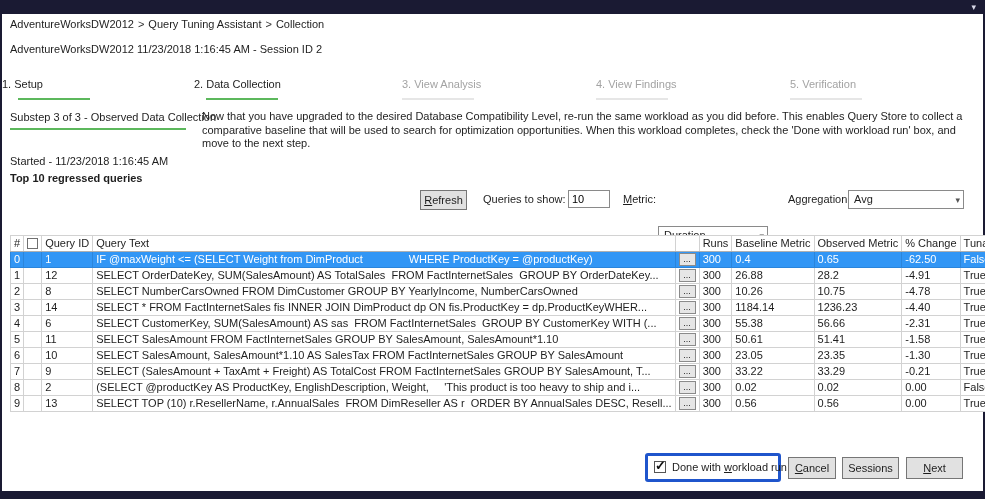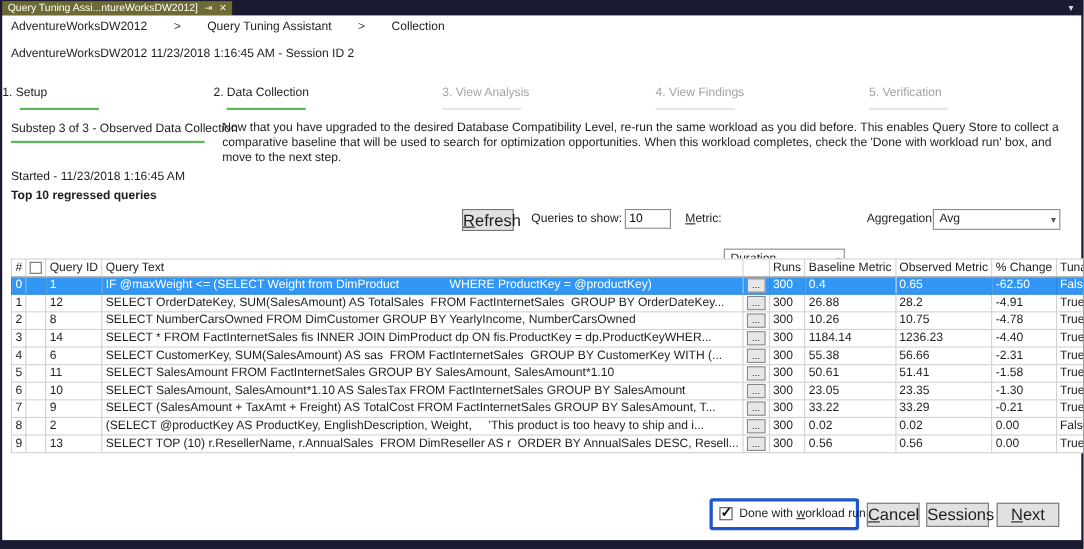--- a/index.html
+++ b/index.html
@@ -26,35 +26,35 @@
   }
   .tab-ico{font-size:8.5px;line-height:13px;color:#f0f0e0;cursor:pointer;}
   .win-caret{position:absolute;right:9px;top:2px;font-size:9px;color:#d8d8e8;cursor:pointer;}
   
   .main{
     position:absolute;left:2px;right:2px;top:14px;bottom:8px;
     background:#fff;color:#1e1e1e;font-size:11px;
   }
   .abs{position:absolute;}
   
-  .breadcrumb{display:flex;gap:24px;align-items:center;}
+  .breadcrumb{display:flex;gap:4px;align-items:center;}
   .breadcrumb .crumb{cursor:pointer;}
   .breadcrumb .sep{color:#333;}
   
   .step{font-size:11px;color:#1e1e1e;white-space:nowrap;}
   .step.inactive{color:#a3a3a3;}
   .step-line{height:2px;width:72px;background:var(--c-green,#5cb85c);}
   .step-line.inactive{background:#e6e6e6;}
   .substep-line{height:2px;width:176px;background:var(--c-green,#5cb85c);}
   .desc{width:764px;line-height:13.5px;color:#1e1e1e;}
   .bold{font-weight:bold;}
   
   .btn{
     position:absolute;background:#e1e1e1;border:1px solid #767676;
-    font-family:inherit;font-size:15px;color:#1e1e1e;padding:0;text-align:center;cursor:pointer;
+    font-family:inherit;font-size:11px;color:#1e1e1e;padding:0;text-align:center;cursor:pointer;
   }
   .txt{
     position:absolute;border:1px solid #8a8a8a;font-family:inherit;font-size:11px;
     padding:0 3px;height:18px;
   }
   .sel{
     position:absolute;background:#fff;border:1px solid #8a8a8a;height:19px;
     font-size:11px;line-height:17px;padding:0 18px 0 5px;cursor:pointer;white-space:nowrap;
   }
   .sel .chev{position:absolute;right:3px;top:1px;font-size:9px;color:#555;}
@@ -84,25 +84,20 @@
   }
   .done-check .glyph{position:absolute;left:0px;top:-4px;font-size:13px;font-weight:bold;color:#111;}
   .done-label{position:absolute;left:670px;top:447px;white-space:nowrap;cursor:pointer;}
 </style>
 </head>
 <body>
 
 <div class="window">
 
   <div class="titlebar">
-    <div class="doc-tab">
-      <span>Query Tuning Assi...ntureWorksDW2012]</span>
-      <span class="tab-ico">⇥</span>
-      <span class="tab-ico">✕</span>
-    </div>
     <span class="win-caret">▾</span>
   </div>
 
   <div class="main">
 
     <div class="abs breadcrumb" style="left:8px;top:4px;">
       <span class="crumb">AdventureWorksDW2012</span>
       <span class="sep">&gt;</span>
       <span class="crumb">Query Tuning Assistant</span>
       <span class="sep">&gt;</span>

